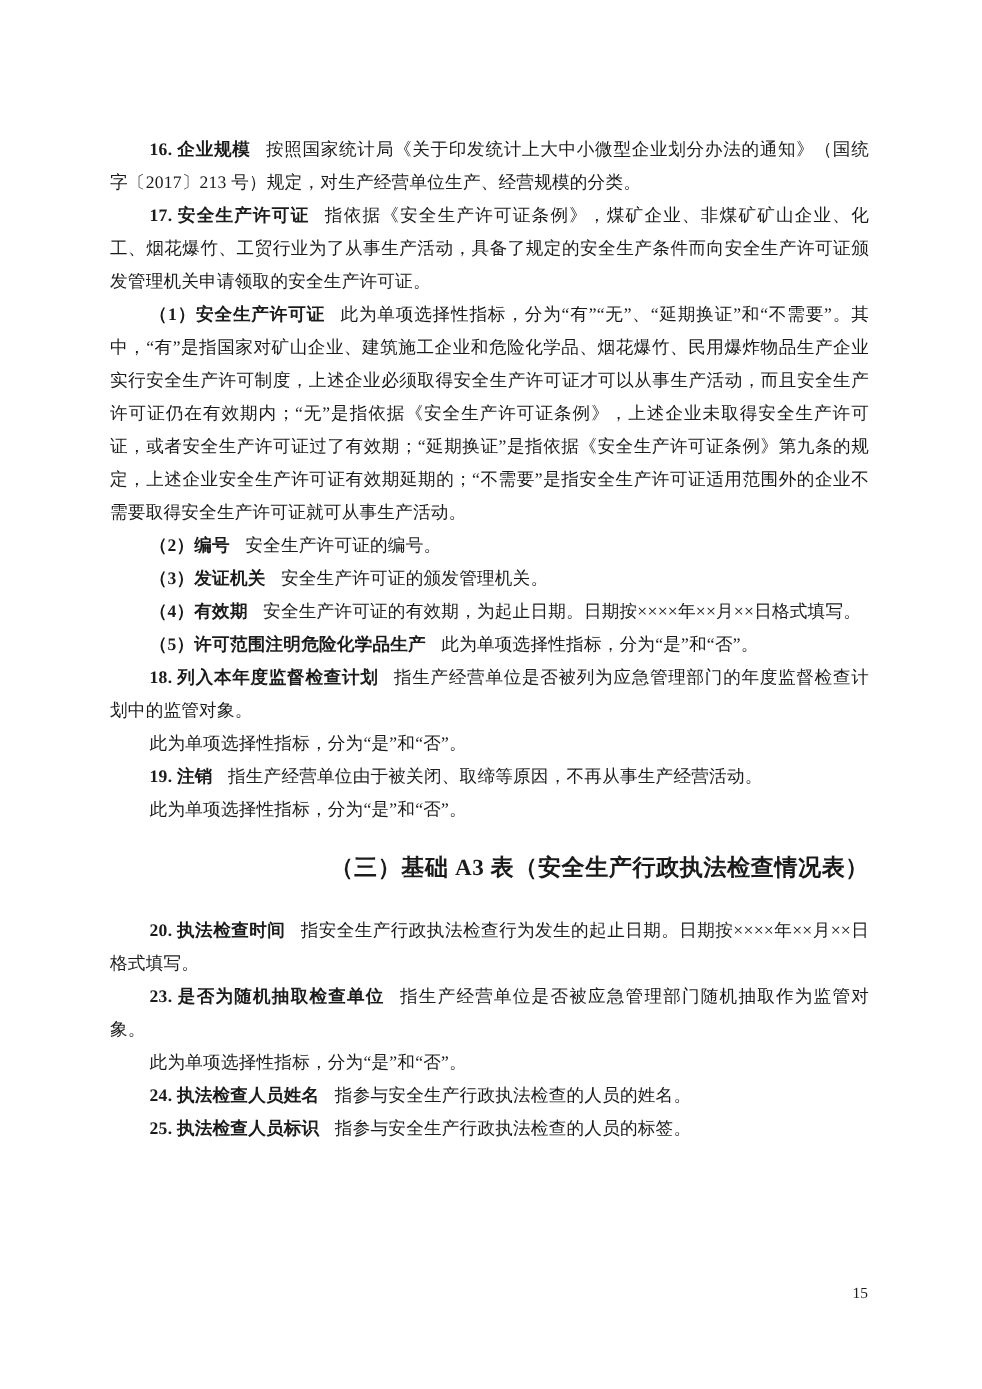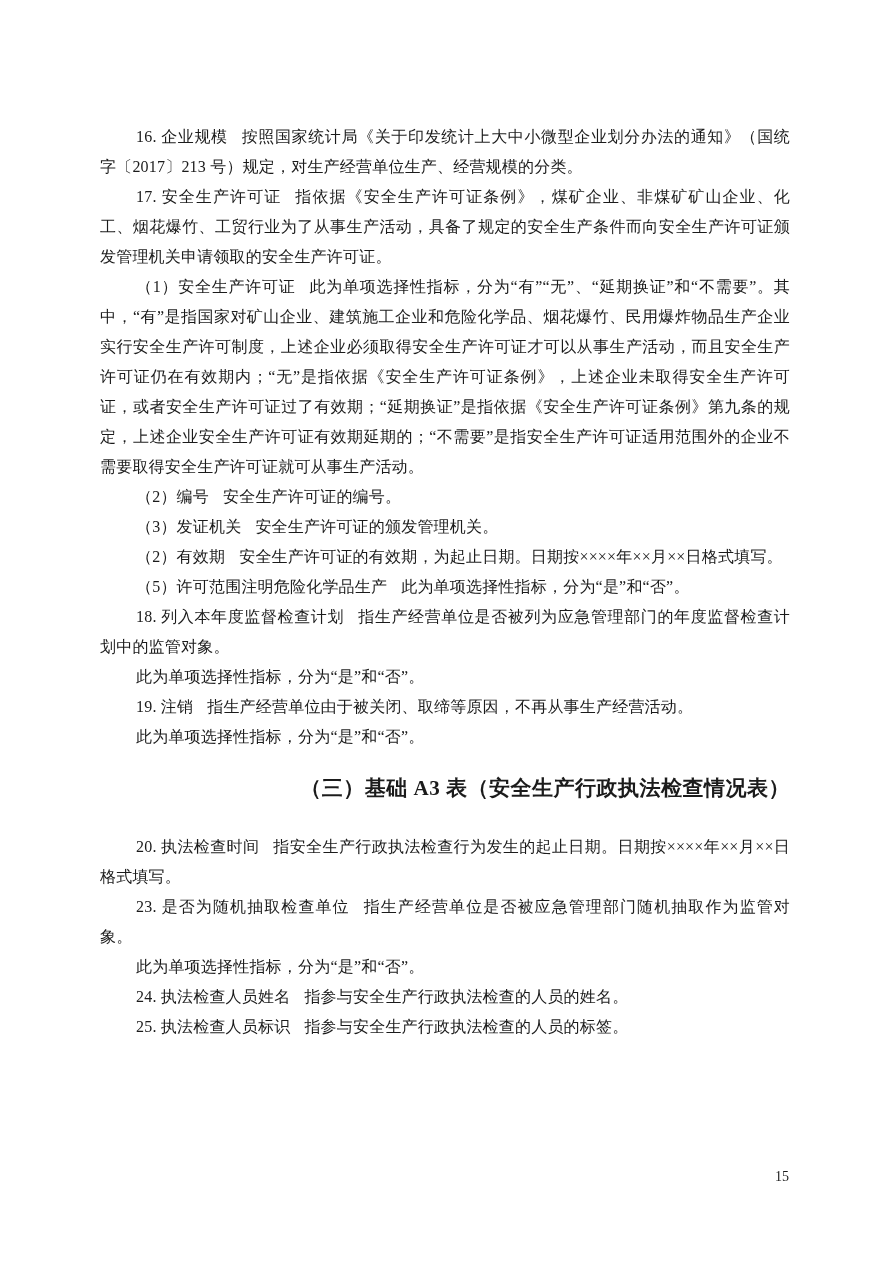--- a/index.html
+++ b/index.html
@@ -24,21 +24,21 @@
   }
   .para {
     margin: 0;
     font-size: 16px;
     line-height: 30px;
     text-align: justify;
     text-indent: 36px;
     letter-spacing: 0.2px;
   }
   .lead {
-    font-weight: 400;
+    font-weight: 700;
     margin-right: 14px;
     margin-top: 20px;
   }
   .section-heading {
     margin: 18px 0 26px 0;
     font-size: 21px;
     line-height: 36px;
     font-weight: 700;
     text-align: right;
     text-indent: 0;
@@ -60,21 +60,21 @@
 <body>
 
 <div class="page">
   <div class="content">
     <div>
         <p class="para"><b class="lead">16. 企业规模</b><span>按照国家统计局《关于印发统计上大中小微型企业划分办法的通知》（国统字〔2017〕213 号）规定，对生产经营单位生产、经营规模的分类。</span></p>
         <p class="para"><b class="lead">17. 安全生产许可证</b><span>指依据《安全生产许可证条例》，煤矿企业、非煤矿矿山企业、化工、烟花爆竹、工贸行业为了从事生产活动，具备了规定的安全生产条件而向安全生产许可证颁发管理机关申请领取的安全生产许可证。</span></p>
         <p class="para"><b class="lead">（1）安全生产许可证</b><span>此为单项选择性指标，分为“有”“无”、“延期换证”和“不需要”。其中，“有”是指国家对矿山企业、建筑施工企业和危险化学品、烟花爆竹、民用爆炸物品生产企业实行安全生产许可制度，上述企业必须取得安全生产许可证才可以从事生产活动，而且安全生产许可证仍在有效期内；“无”是指依据《安全生产许可证条例》，上述企业未取得安全生产许可证，或者安全生产许可证过了有效期；“延期换证”是指依据《安全生产许可证条例》第九条的规定，上述企业安全生产许可证有效期延期的；“不需要”是指安全生产许可证适用范围外的企业不需要取得安全生产许可证就可从事生产活动。</span></p>
         <p class="para"><b class="lead">（2）编号</b><span>安全生产许可证的编号。</span></p>
         <p class="para"><b class="lead">（3）发证机关</b><span>安全生产许可证的颁发管理机关。</span></p>
-        <p class="para"><b class="lead">（2）有效期</b><span>安全生产许可证的有效期，为起止日期。日期按××××年××月××日格式填写。</span></p>
+        <p class="para"><b class="lead">（4）有效期</b><span>安全生产许可证的有效期，为起止日期。日期按××××年××月××日格式填写。</span></p>
         <p class="para"><b class="lead">（5）许可范围注明危险化学品生产</b><span>此为单项选择性指标，分为“是”和“否”。</span></p>
         <p class="para"><b class="lead">18. 列入本年度监督检查计划</b><span>指生产经营单位是否被列为应急管理部门的年度监督检查计划中的监管对象。</span></p>
         <p class="para"><span>此为单项选择性指标，分为“是”和“否”。</span></p>
         <p class="para"><b class="lead">19. 注销</b><span>指生产经营单位由于被关闭、取缔等原因，不再从事生产经营活动。</span></p>
         <p class="para"><span>此为单项选择性指标，分为“是”和“否”。</span></p>
       </div>
     <h2 class="section-heading">（三）基础 A3 表（安全生产行政执法检查情况表）</h2>
     <div>
         <p class="para"><b class="lead">20. 执法检查时间</b><span>指安全生产行政执法检查行为发生的起止日期。日期按××××年××月××日格式填写。</span></p>
         <p class="para"><b class="lead">23. 是否为随机抽取检查单位</b><span>指生产经营单位是否被应急管理部门随机抽取作为监管对象。</span></p>

